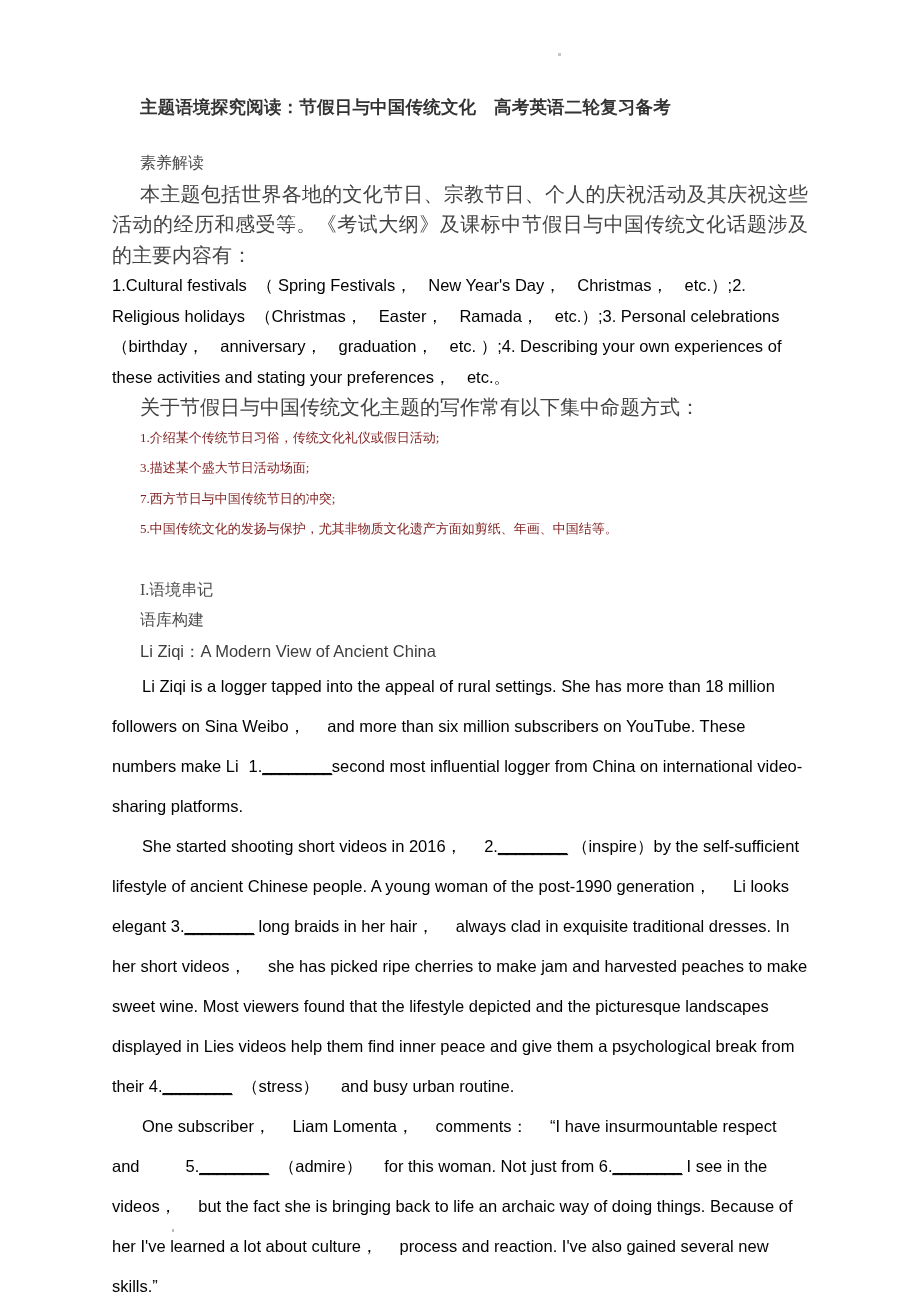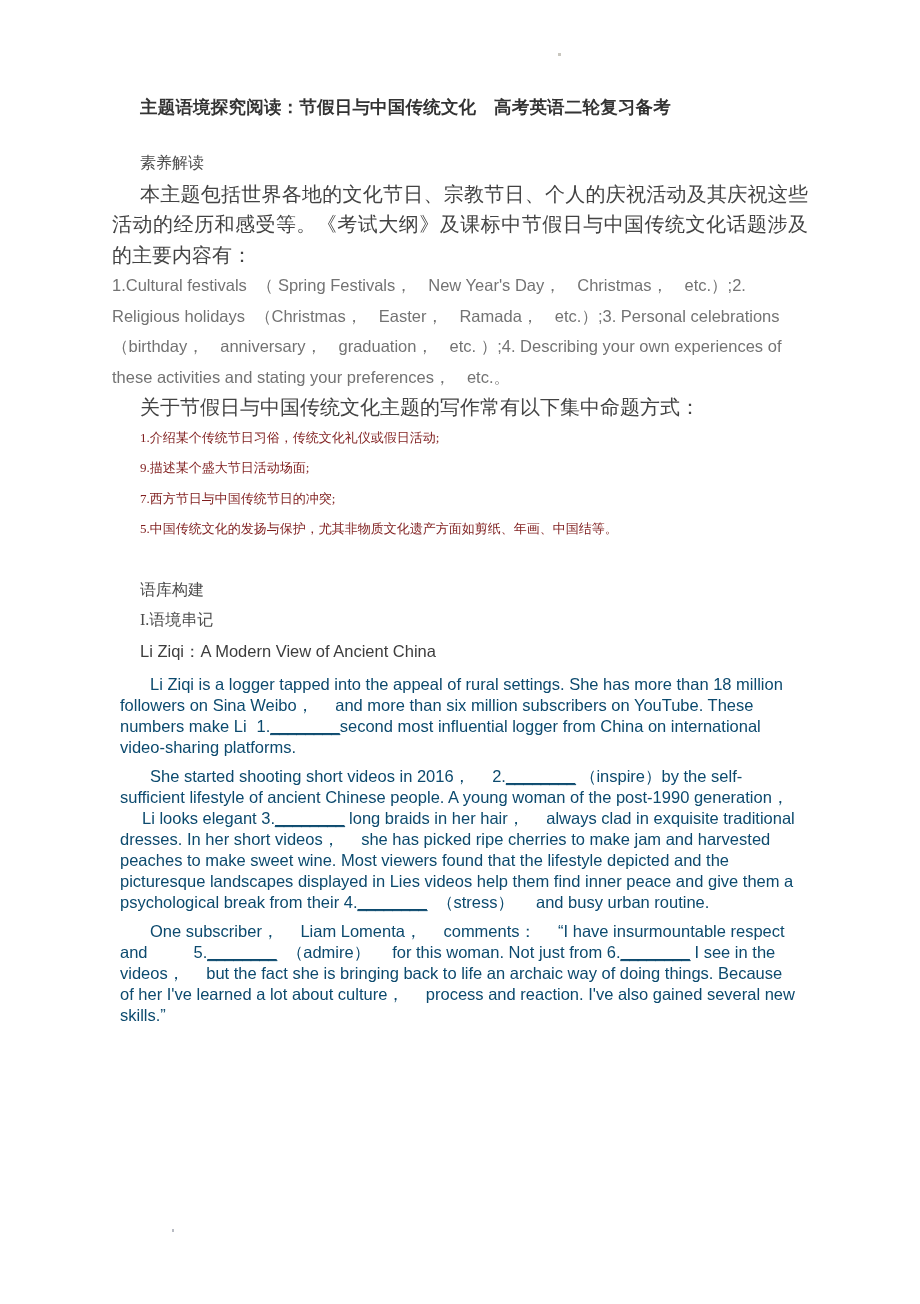--- a/index.html
+++ b/index.html
@@ -78,28 +78,28 @@
     font-family: "Liberation Serif", "DejaVu Serif", serif;
     font-size: 13px;
     line-height: 30.5px;
     color: #7f1d1d;
   }
 
   .en-block {
     margin: 0;
     font-size: 16.5px;
     line-height: 30.5px;
-    color: #737373;
+    color: #000000;
     text-align: left;
   }
   .en-para {
-    margin: 8px;
+    margin: 0;
     font-size: 16.5px;
-    line-height: 21px;
-    color: #0c4a6e;
+    line-height: 40px;
+    color: #000000;
     text-indent: 30px;
     text-align: left;
   }
 
   .en-head {
     margin: 0;
     padding-left: 28px;
     font-size: 16.5px;
     line-height: 30.5px;
     color: #3d3d3d;
@@ -130,28 +130,28 @@
 
   <p class="sec-head">素养解读</p>
 
   <p class="cn-para">本主题包括世界各地的文化节日、宗教节日、个人的庆祝活动及其庆祝这些活动的经历和感受等。《考试大纲》及课标中节假日与中国传统文化话题涉及的主要内容有：</p>
 
   <p class="en-block"><span>1.Cultural festivals</span><span class="gap-s"></span><span>（ Spring Festivals，　New Year's Day，　Christmas，　etc.）;2.</span> <span>Religious holidays</span><span class="gap-s"></span><span>（Christmas，　Easter，　Ramada，　etc.）;3. Personal celebrations</span> <span>（birthday，　anniversary，　graduation，　etc. ）;4. Describing your own experiences</span> <span>of these activities and stating your preferences，　etc.。</span></p>
 
   <p class="cn-para">关于节假日与中国传统文化主题的写作常有以下集中命题方式：</p>
 
   <p class="cn-line">1.介绍某个传统节日习俗，传统文化礼仪或假日活动;</p>
-  <p class="cn-line">9.描述某个盛大节日活动场面;</p>
+  <p class="cn-line">3.描述某个盛大节日活动场面;</p>
   <p class="cn-line">7.西方节日与中国传统节日的冲突;</p>
   <p class="cn-line">5.中国传统文化的发扬与保护，尤其非物质文化遗产方面如剪纸、年画、中国结等。</p>
 
   <div class="spacer-lg"></div>
 
+  <p class="sec-head">I.语境串记</p>
   <p class="sec-head">语库构建</p>
-  <p class="sec-head">I.语境串记</p>
 
   <p class="en-head">Li Ziqi：A Modern View of Ancient China</p>
 
   <p class="en-para"><span>Li Ziqi is a logger tapped into the appeal of rural settings. She has more than 18 million followers on Sina Weibo，</span><span class="gap-m"></span><span>and more than six million subscribers on YouTube. These numbers make Li</span><span class="gap-s"></span><span>1.</span><span class="blank">________</span><span>second most influential logger from China on international video-sharing platforms.</span></p>
 
   <p class="en-para"><span>She started shooting short videos in 2016，</span><span class="gap-m"></span><span>2.</span><span class="blank">________</span> <span>（inspire）by the self-sufficient lifestyle of ancient Chinese people. A young woman of the post-1990 generation，</span><span class="gap-m"></span><span>Li looks elegant</span> <span>3.</span><span class="blank">________</span> <span>long braids in her hair，</span><span class="gap-m"></span><span>always clad in exquisite traditional dresses. In her short videos，</span><span class="gap-m"></span><span>she has picked ripe cherries to make jam and harvested peaches to make sweet wine. Most viewers found that the lifestyle depicted and the picturesque landscapes displayed in Lies videos help them find inner peace and give them a psychological break from their</span> <span>4.</span><span class="blank">________</span><span class="gap-s"></span><span>（stress）</span><span class="gap-m"></span><span>and busy urban routine.</span></p>
 
   <p class="en-para"><span>One subscriber，</span><span class="gap-m"></span><span>Liam Lomenta，</span><span class="gap-m"></span><span>comments：</span><span class="gap-m"></span><span>“I have insurmountable respect and</span><span class="gap-l"></span><span>5.</span><span class="blank">________</span><span class="gap-s"></span><span>（admire）</span><span class="gap-m"></span><span>for this woman. Not just from</span> <span>6.</span><span class="blank">________</span> <span>I see in the videos，</span><span class="gap-m"></span><span>but the fact she is bringing back to life an archaic way of doing things. Because of her I've learned a lot about culture，</span><span class="gap-m"></span><span>process and reaction. I've also gained several new skills.”</span></p>
 
 </div>

